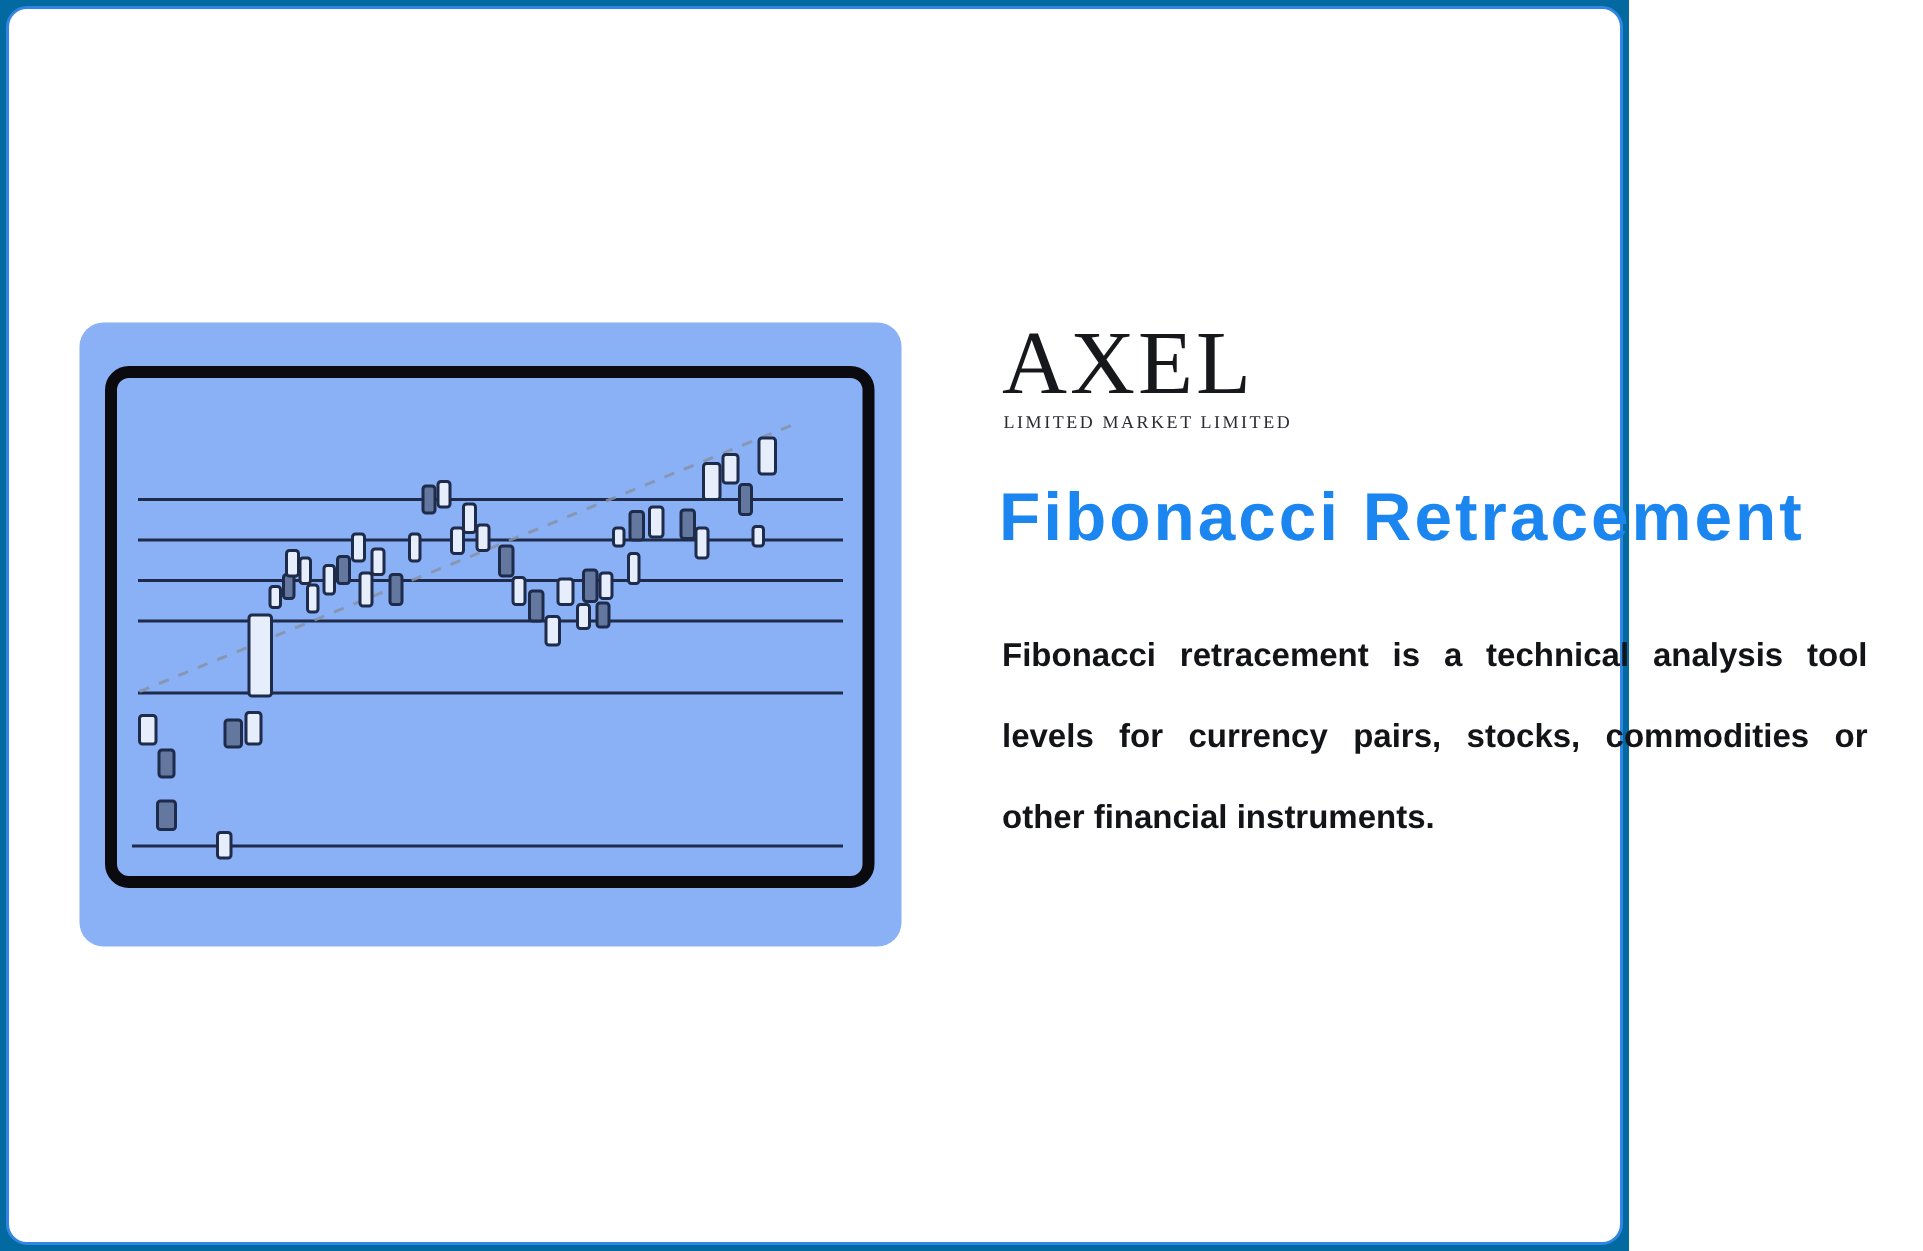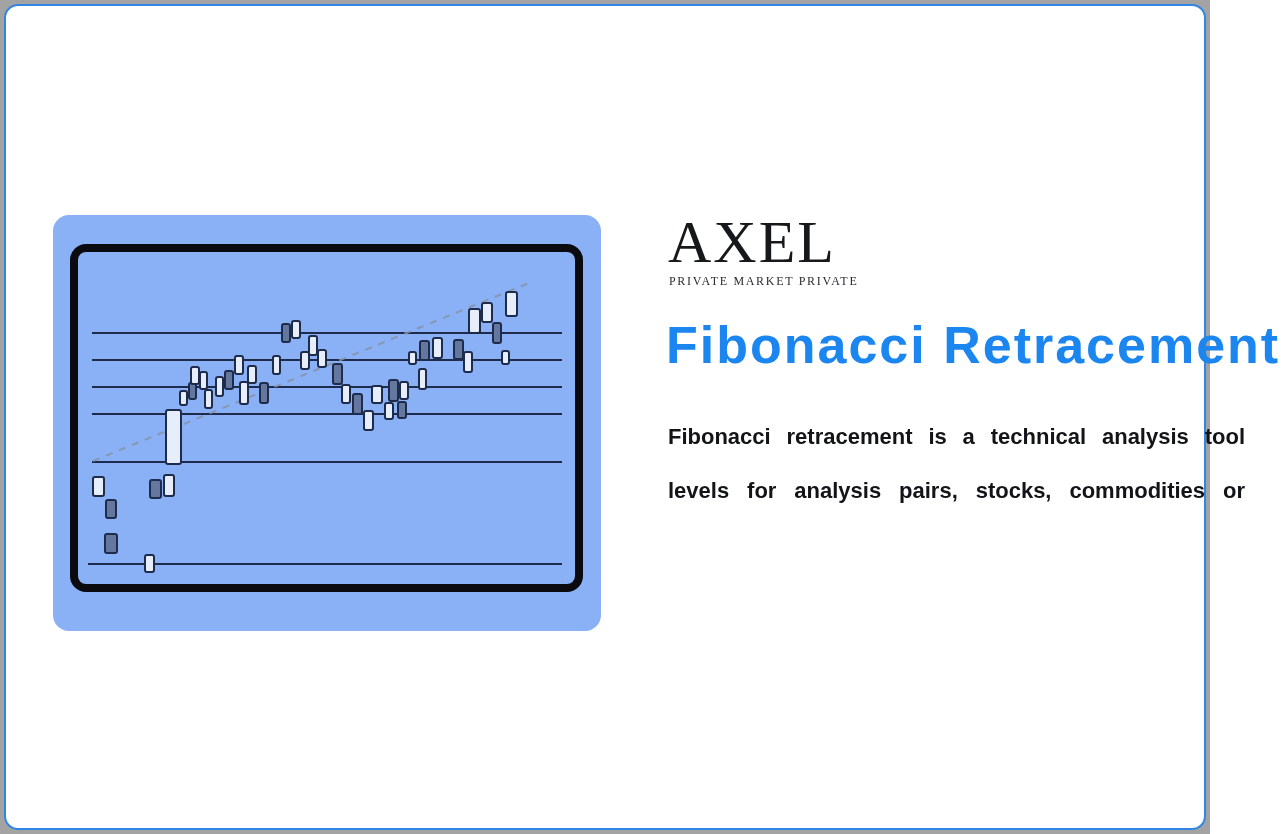--- a/index.html
+++ b/index.html
@@ -6,23 +6,23 @@
     margin: 0;
     padding: 0;
     background: #ffffff;
     width: 1282px;
     height: 834px;
     overflow: hidden;
     font-family: "Liberation Sans", sans-serif;
   }
   .stage {
     position: relative;
-    width: 1210px;
+    width: 1086px;
     height: 834px;
-    background: #a3a3a3;
+    background: #0369a1;
   }
   .card {
     position: absolute;
     left: 4px;
     top: 4px;
     right: 4px;
     bottom: 4px;
     background: #ffffff;
     border: 2px solid #3186e3;
     border-radius: 14px;
@@ -71,21 +71,21 @@
     color: #2a2b31;
     white-space: nowrap;
   }
   .heading {
     position: absolute;
     left: 660px;
     top: 316px;
     margin: 0;
     font-family: "Liberation Sans", sans-serif;
     font-weight: bold;
-    font-size: 52px;
+    font-size: 45px;
     line-height: 46px;
     letter-spacing: 2px;
     color: #1b86f0;
     white-space: nowrap;
     text-align: right;
   }
   .para {
     position: absolute;
     left: 662px;
     top: 404px;
@@ -161,24 +161,25 @@
           <rect x="429" y="88" width="10" height="19" rx="2" fill="#e6edfb" stroke="#1e2b4a" stroke-width="2"></rect>
           <rect x="440" y="108" width="8" height="20" rx="2" fill="#64789f" stroke="#1e2b4a" stroke-width="2"></rect>
           <rect x="449" y="136" width="7" height="13" rx="2" fill="#e6edfb" stroke="#1e2b4a" stroke-width="2"></rect>
           <rect x="453" y="77" width="11" height="24" rx="2" fill="#e6edfb" stroke="#1e2b4a" stroke-width="2"></rect>
           <rect x="21" y="33" width="505" height="340" rx="12" fill="none" stroke="#0b0b0f" stroke-width="8"></rect>
         </svg>
     </div>
 
     <div class="content">
       <div class="logo-name">AXEL</div>
-      <div class="logo-tag">PRIVATE MARKET PRIVATE</div>
+      <div class="logo-tag">LIMITED MARKET LIMITED</div>
 
       <h1 class="heading">Fibonacci Retracement</h1>
 
       <div class="para">
         <div class="pline just">Fibonacci retracement is a technical analysis tool</div>
-        <div class="pline just">levels for analysis pairs, stocks, commodities or</div>
+        <div class="pline just">levels for currency pairs, stocks, commodities or</div>
+        <div class="pline">other financial instruments.</div>
       </div>
     </div>
 
   </div>
 </div>
 
 </body></html>

